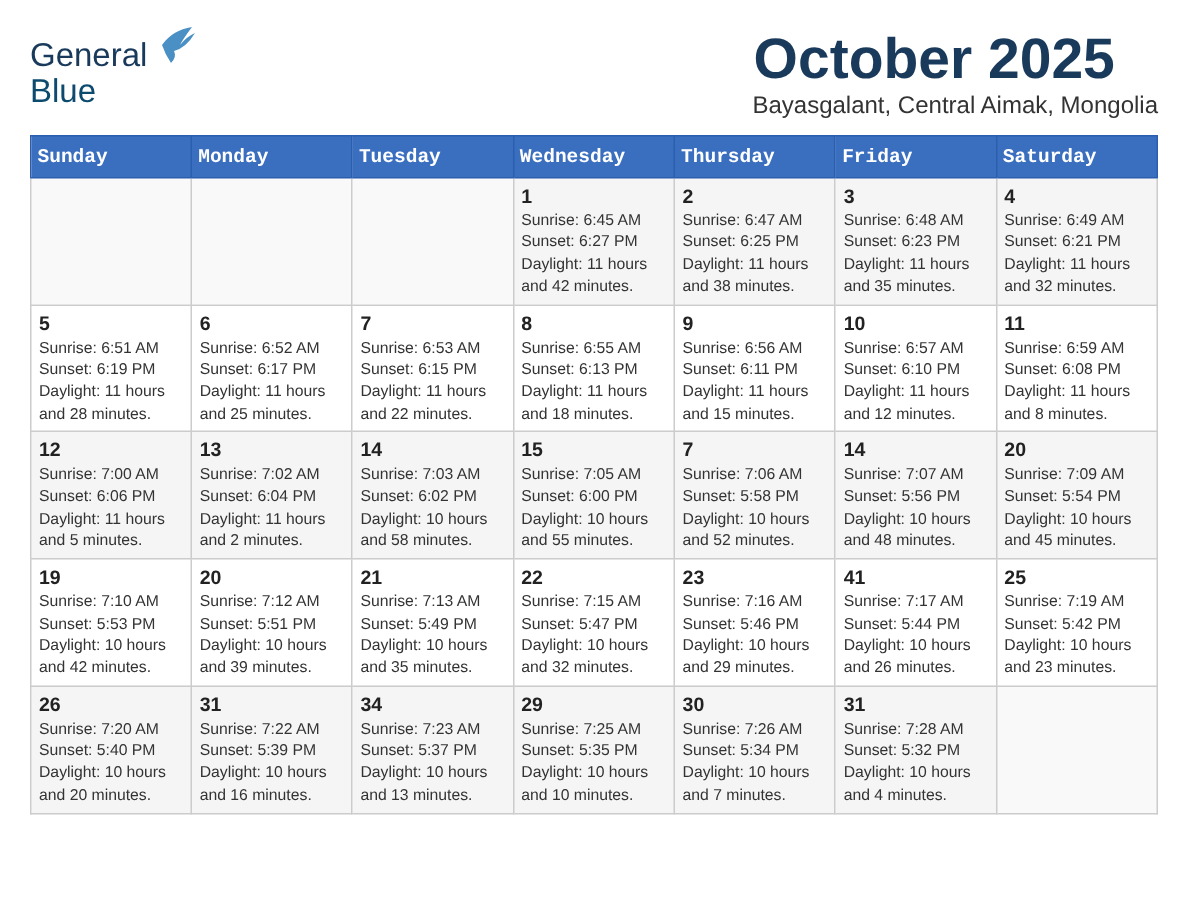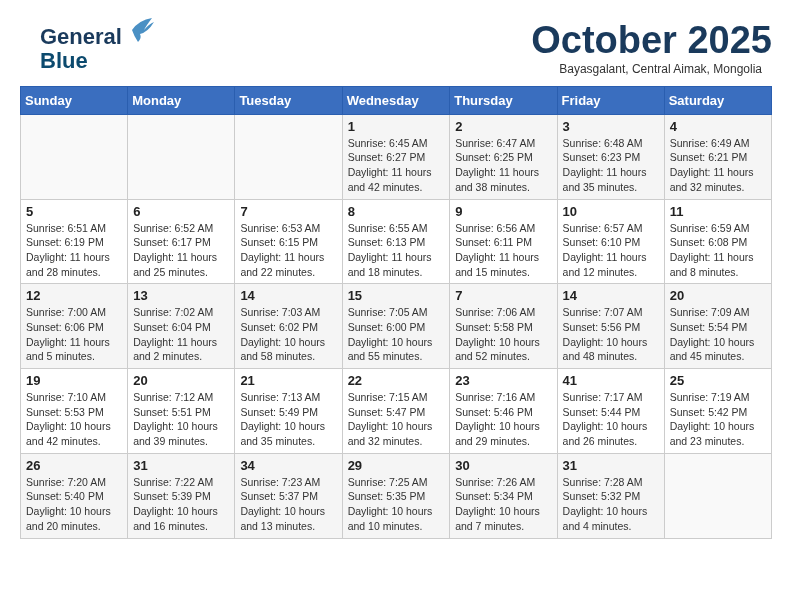--- a/index.html
+++ b/index.html
@@ -15,61 +15,61 @@
       justify-content: space-between;
       align-items: flex-start;
       margin-bottom: 10px;
     }
     .logo {
       display: flex;
       align-items: center;
     }
     .logo-text {
       font-size: 22px;
-      font-weight: bold;
+      font-weight: normal;
       color: #1a3a5c;
       line-height: 1.1;
-      margin-left: 20px;
     }
     .logo-text span {
       color: #4a90c4;
     }
     .logo-bird {
       width: 30px;
       height: 28px;
       margin-left: 2px;
       margin-top: -4px;
     }
     .title-block {
-      text-align: left;
+      text-align: center;
     }
     .month-title {
       font-size: 38px;
       font-weight: bold;
       color: #1a3a5c;
       line-height: 1.1;
     }
     .location {
-      font-size: 12px;
+      font-size: 16px;
       color: #333;
       margin-left: 28px;
     }
     .calendar {
       width: 100%;
       border-collapse: collapse;
       border: 1px solid #aaa;
     }
     .calendar th {
       background-color: #3a6ebf;
       color: #fff;
       font-size: 13px;
       font-weight: bold;
       padding: 6px 4px;
       text-align: left;
       border: 1px solid #2a5eaf;
+      font-family: Liberation Mono, monospace;
     }
     .calendar td {
       vertical-align: top;
       border: 1px solid #ccc;
       padding: 4px 5px;
       width: 108px;
       min-height: 85px;
       font-size: 11px;
       color: #333;
       background: #fff;

